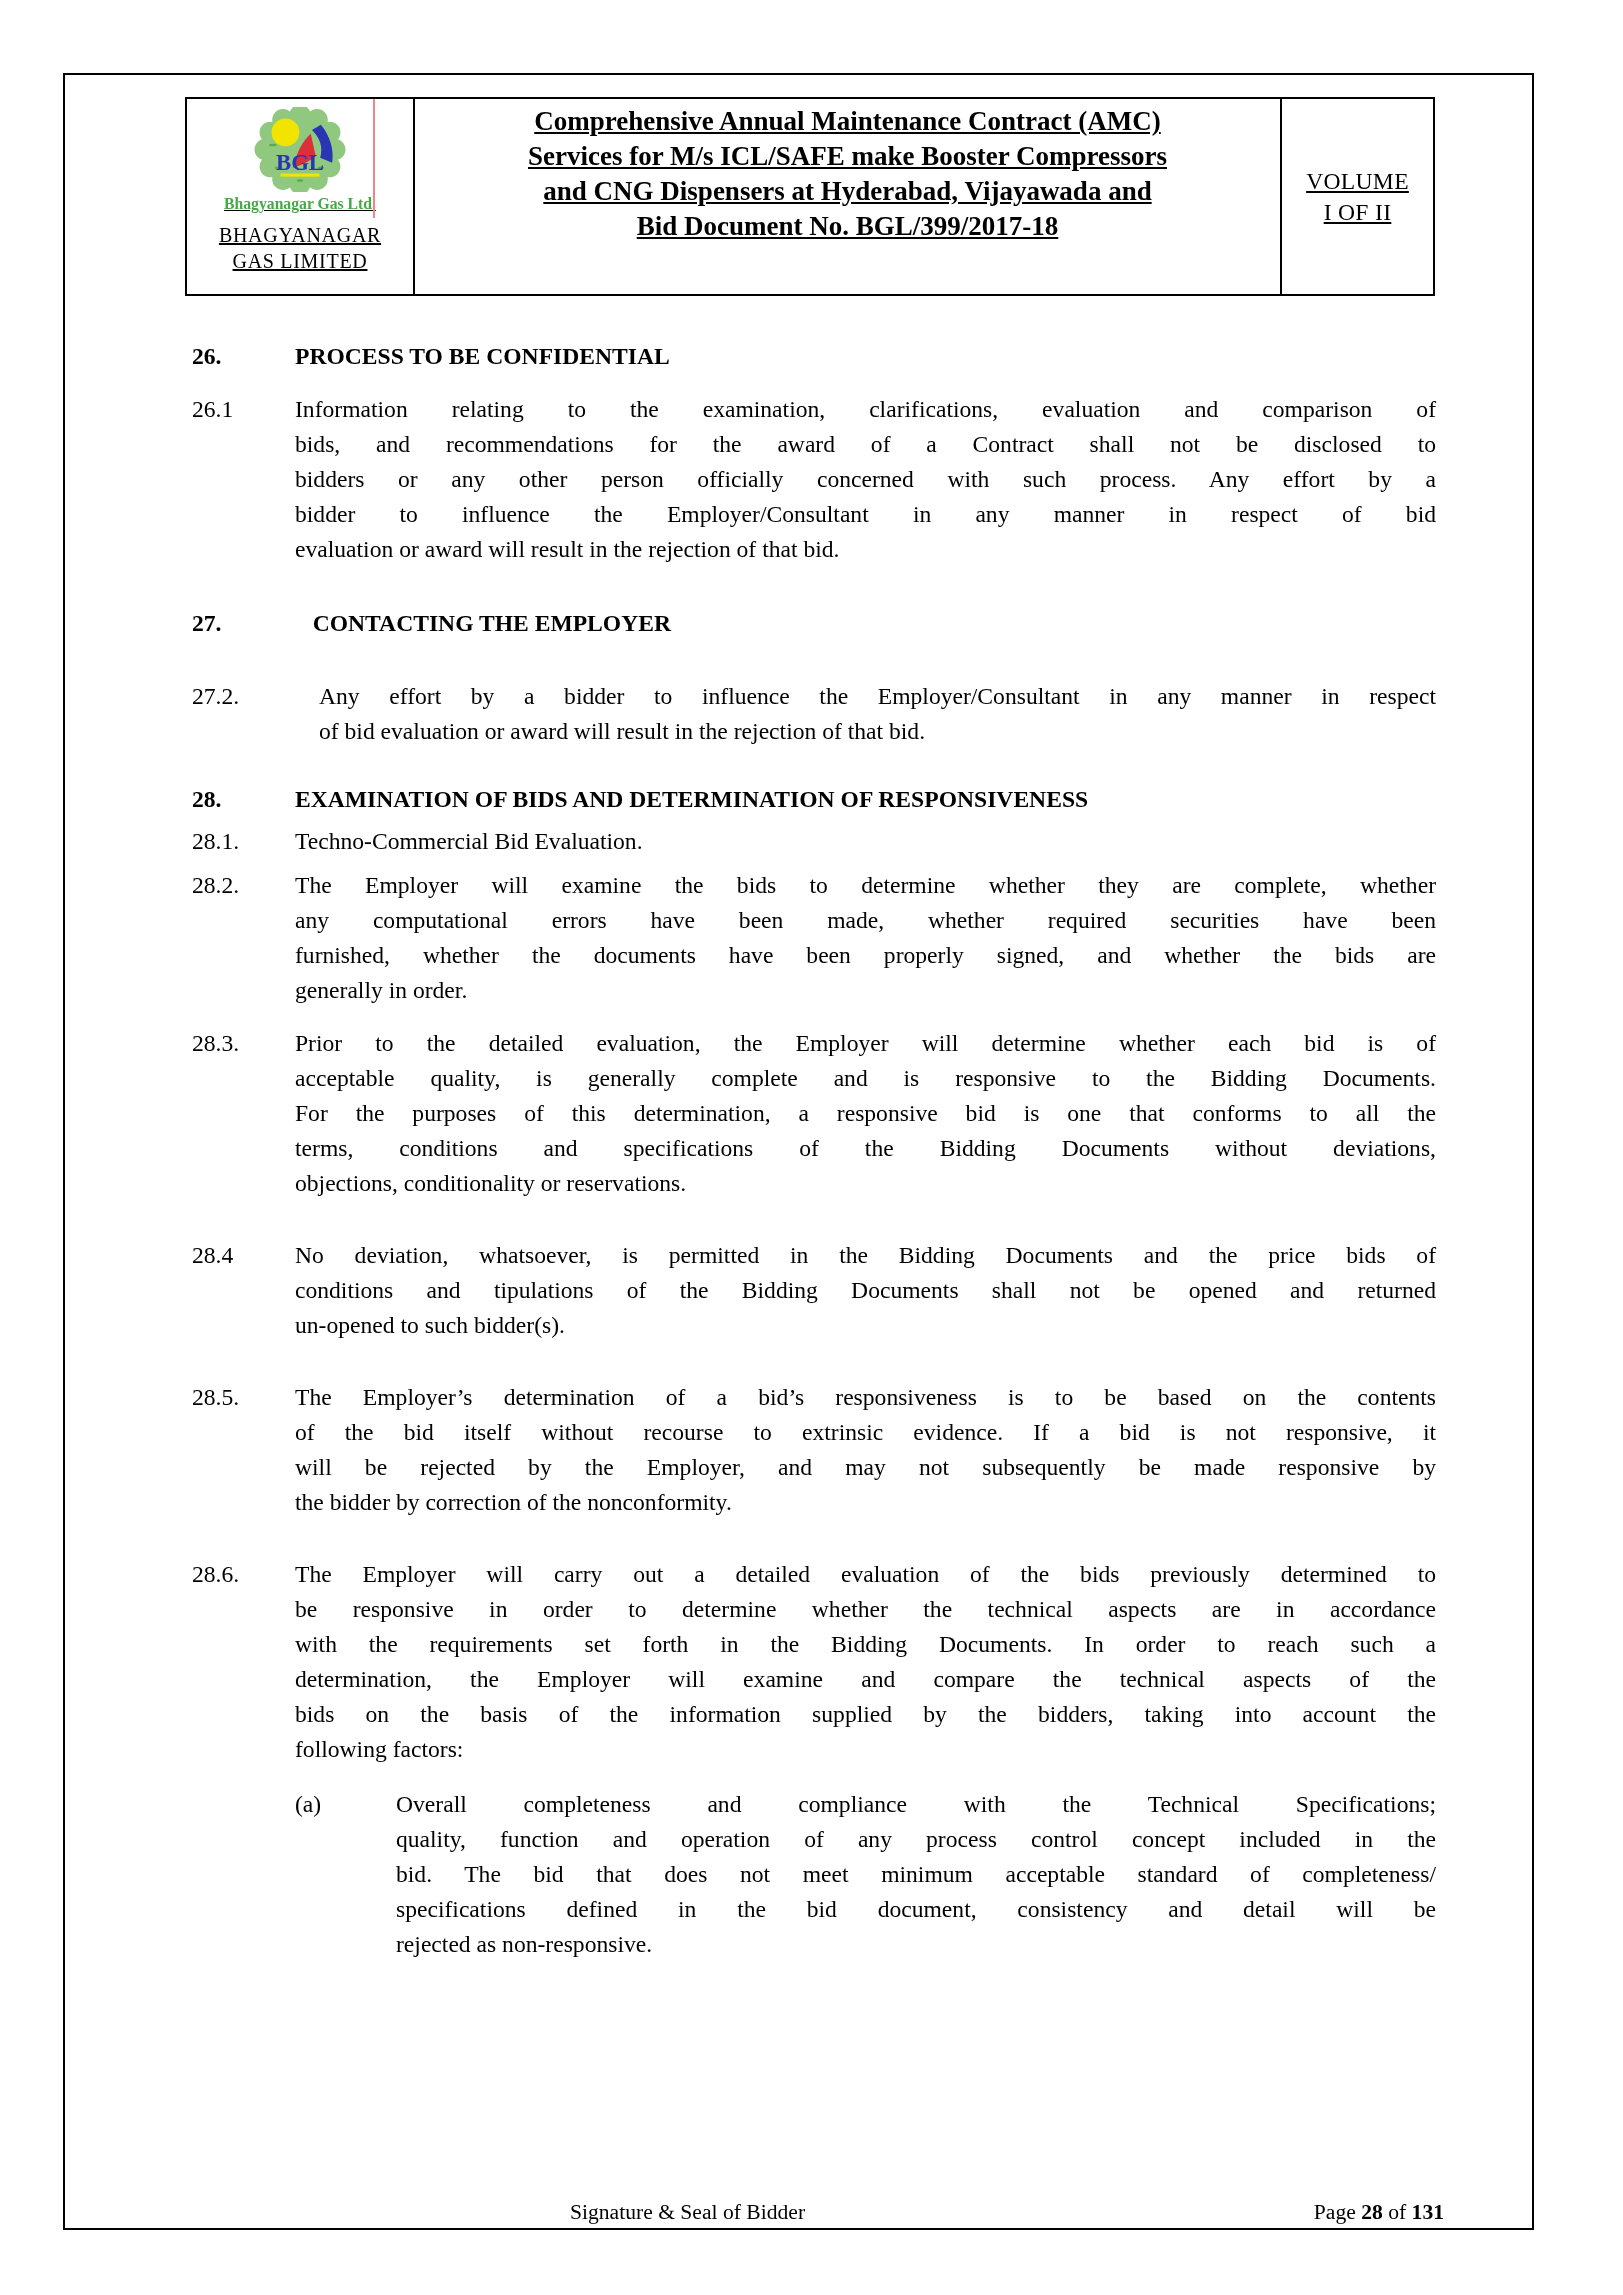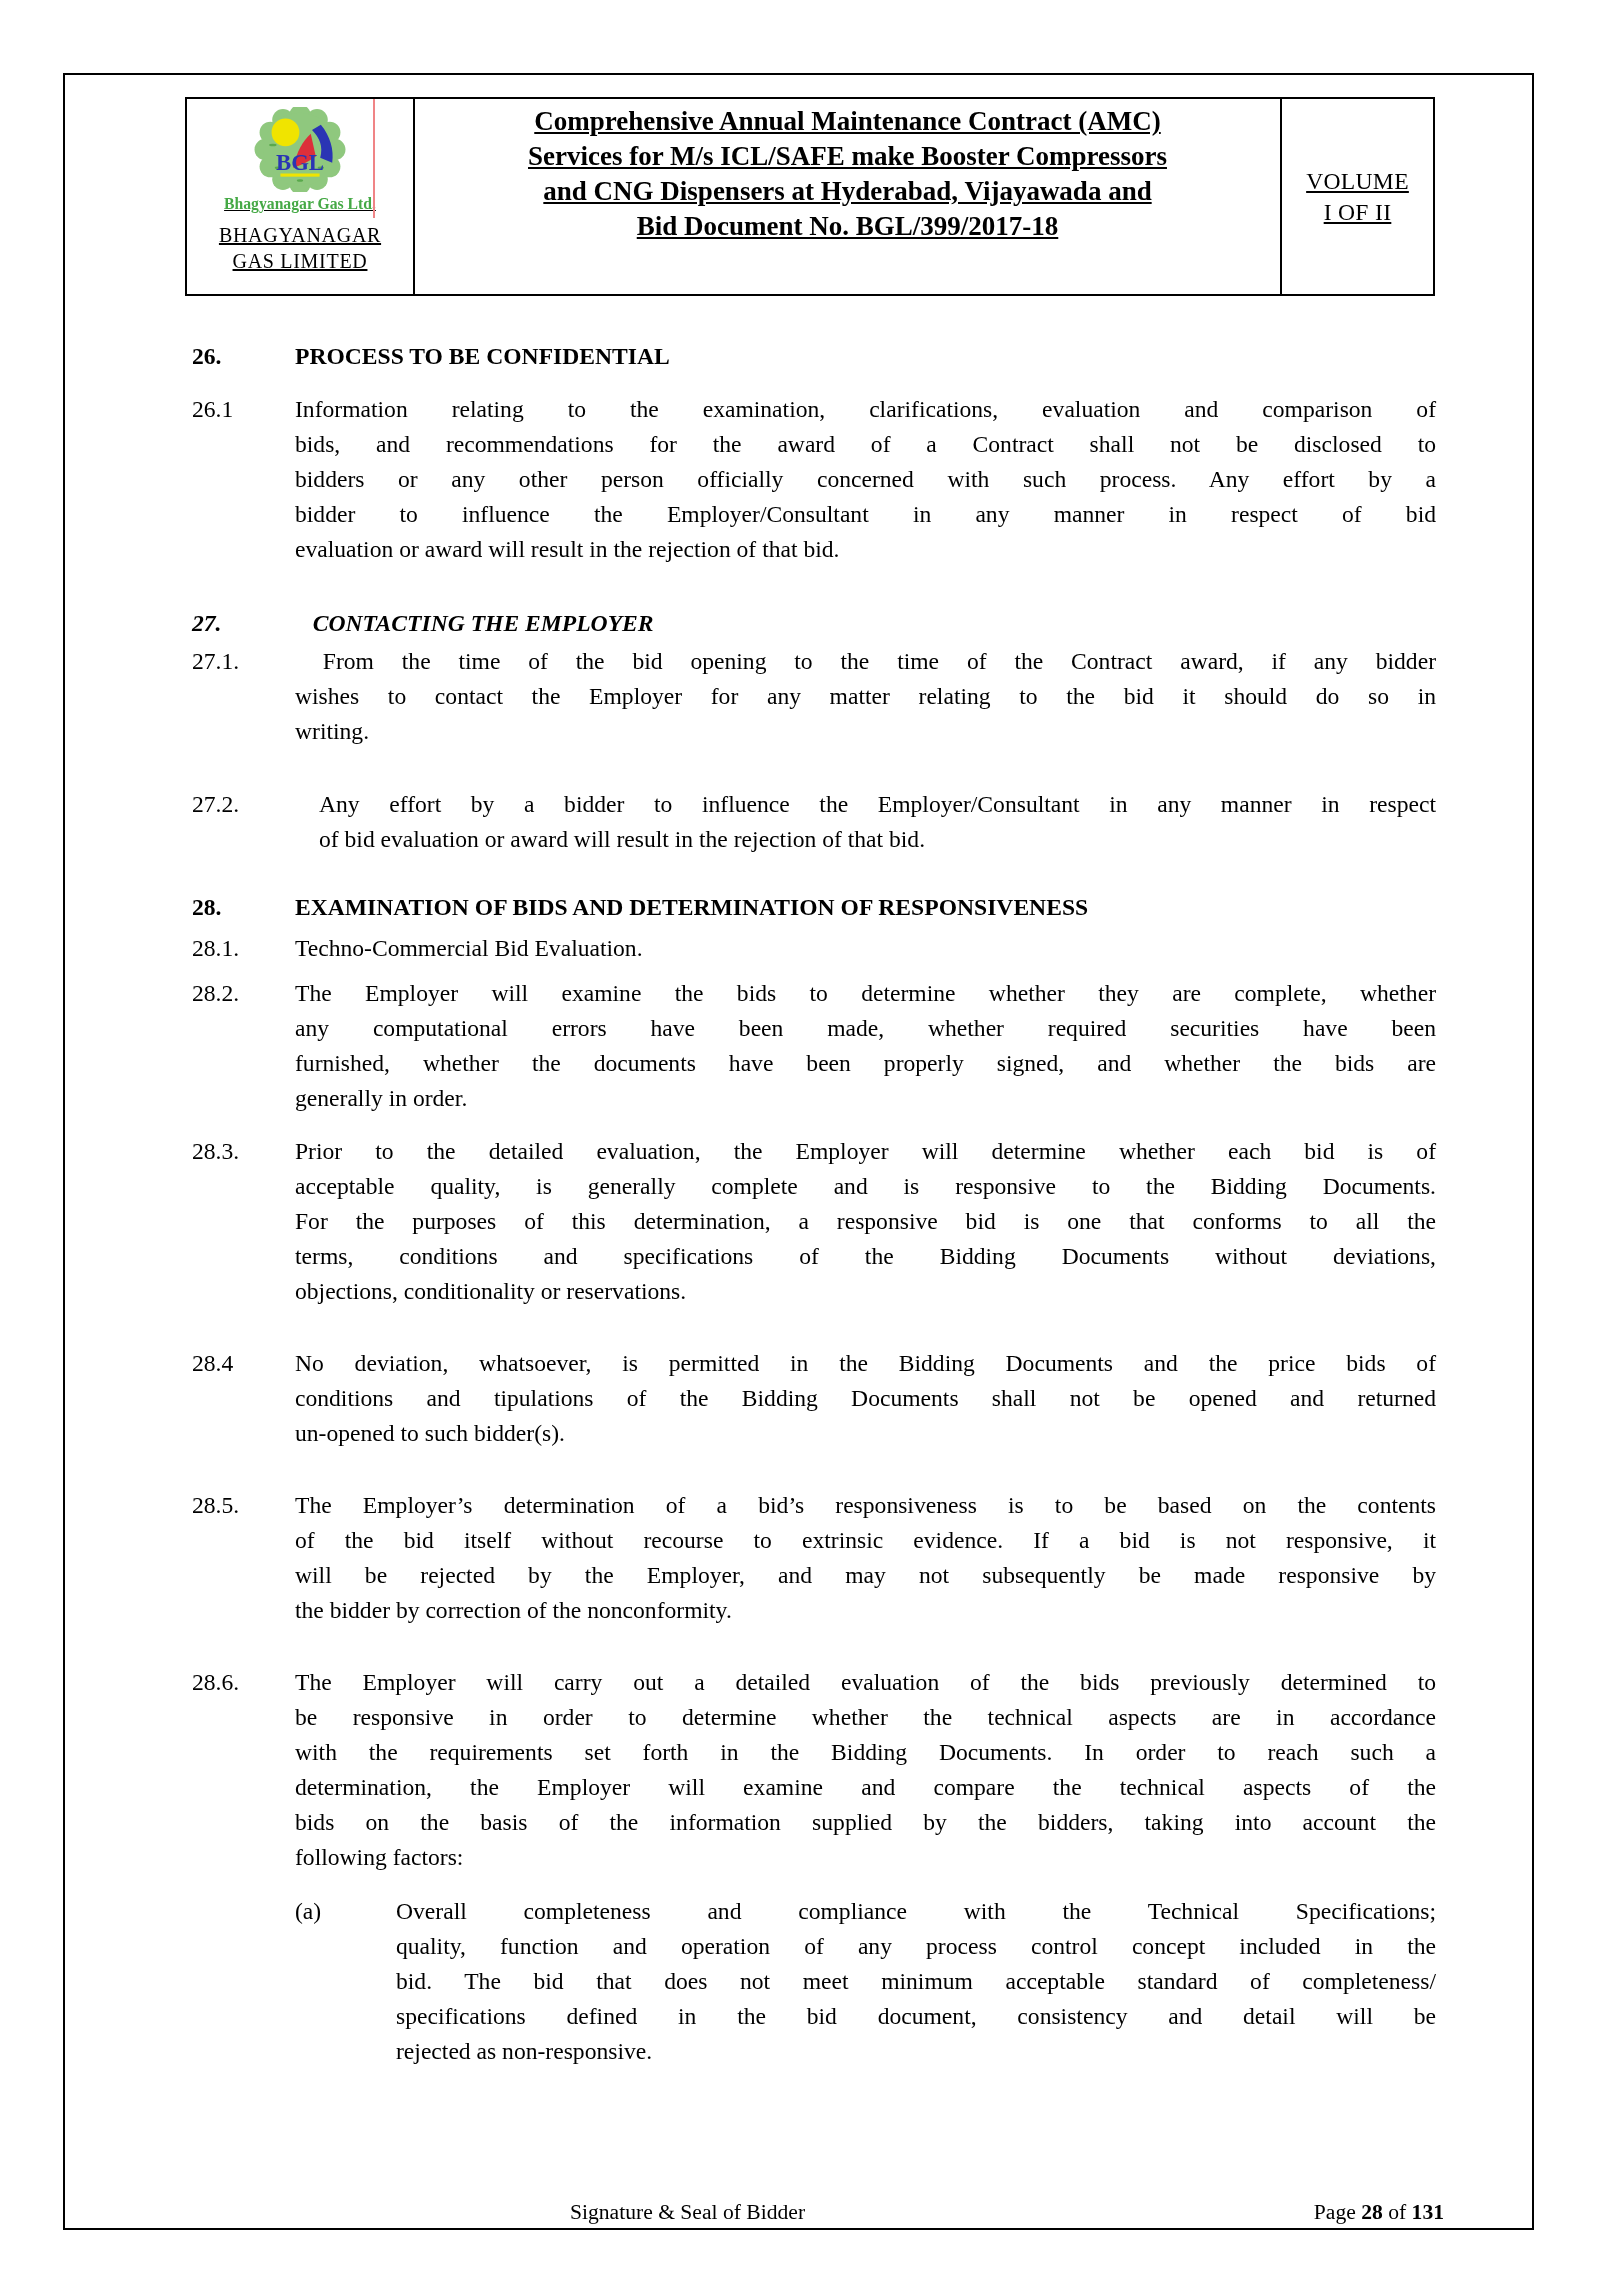--- a/index.html
+++ b/index.html
@@ -21,21 +21,21 @@
   .row{display:flex;align-items:flex-start;}
   .row .num{flex:0 0 103px;width:103px;}
   .row .txt{flex:1;min-width:0;}
   .row.heading{font-weight:bold;}
   .ln{text-align:justify;text-align-last:justify;}
   .ln.last{text-align-last:left;}
   .row.sub{padding-left:103px;}
   .row.sub .num{flex:0 0 101px;width:101px;}
   .mt4{margin-top:2.6px;}.mt10{margin-top:6.5px;}.mt14{margin-top:9.2px;}
   .mt28{margin-top:18.3px;}.mt30{margin-top:19.6px;}.mt50{margin-top:33px;}
-  .mt56{margin-top:37px;}.mt58{margin-top:38px;gap:24px;}.mt60{margin-top:39px;font-style:italic;}
+  .mt56{margin-top:37px;}.mt58{margin-top:38px;gap:24px;}.mt60{margin-top:39px;}
 
   
   .foot-sign{position:absolute;left:505px;bottom:2.6px;font-size:21.6px;}
   .foot-page{position:absolute;right:88px;bottom:2.6px;font-size:21.6px;}
   .foot-page .b{font-weight:bold;}
 </style>
 </head>
 <body>
 
 <div class="sheet">
@@ -104,28 +104,20 @@
         <div class="ln">bidder to influence the Employer/Consultant in any manner in respect of bid</div>
         <div class="ln last">evaluation or award will result in the rejection of that bid.</div>
       </div>
     </div>
 
     <div class="row heading mt60">
       <span class="num">27.</span>
       <div class="txt">&nbsp;&nbsp;&nbsp;CONTACTING THE EMPLOYER</div>
     </div>
 
-    <div class="row mt4">
-      <span class="num">27.1.</span>
-      <div class="txt">
-        <div class="ln">&nbsp;From the time of the bid opening to the time of the Contract award, if any bidder</div>
-        <div class="ln">wishes to contact the Employer for any matter relating to the bid it should do so in</div>
-        <div class="ln last">writing.</div>
-      </div>
-    </div>
 
     <div class="row mt58">
       <span class="num">27.2.</span>
       <div class="txt">
         <div class="ln">Any effort by a bidder to influence the Employer/Consultant in any manner in respect</div>
         <div class="ln last">of bid evaluation or award will result in the rejection of that bid.</div>
       </div>
     </div>
 
     <div class="row heading mt50">

